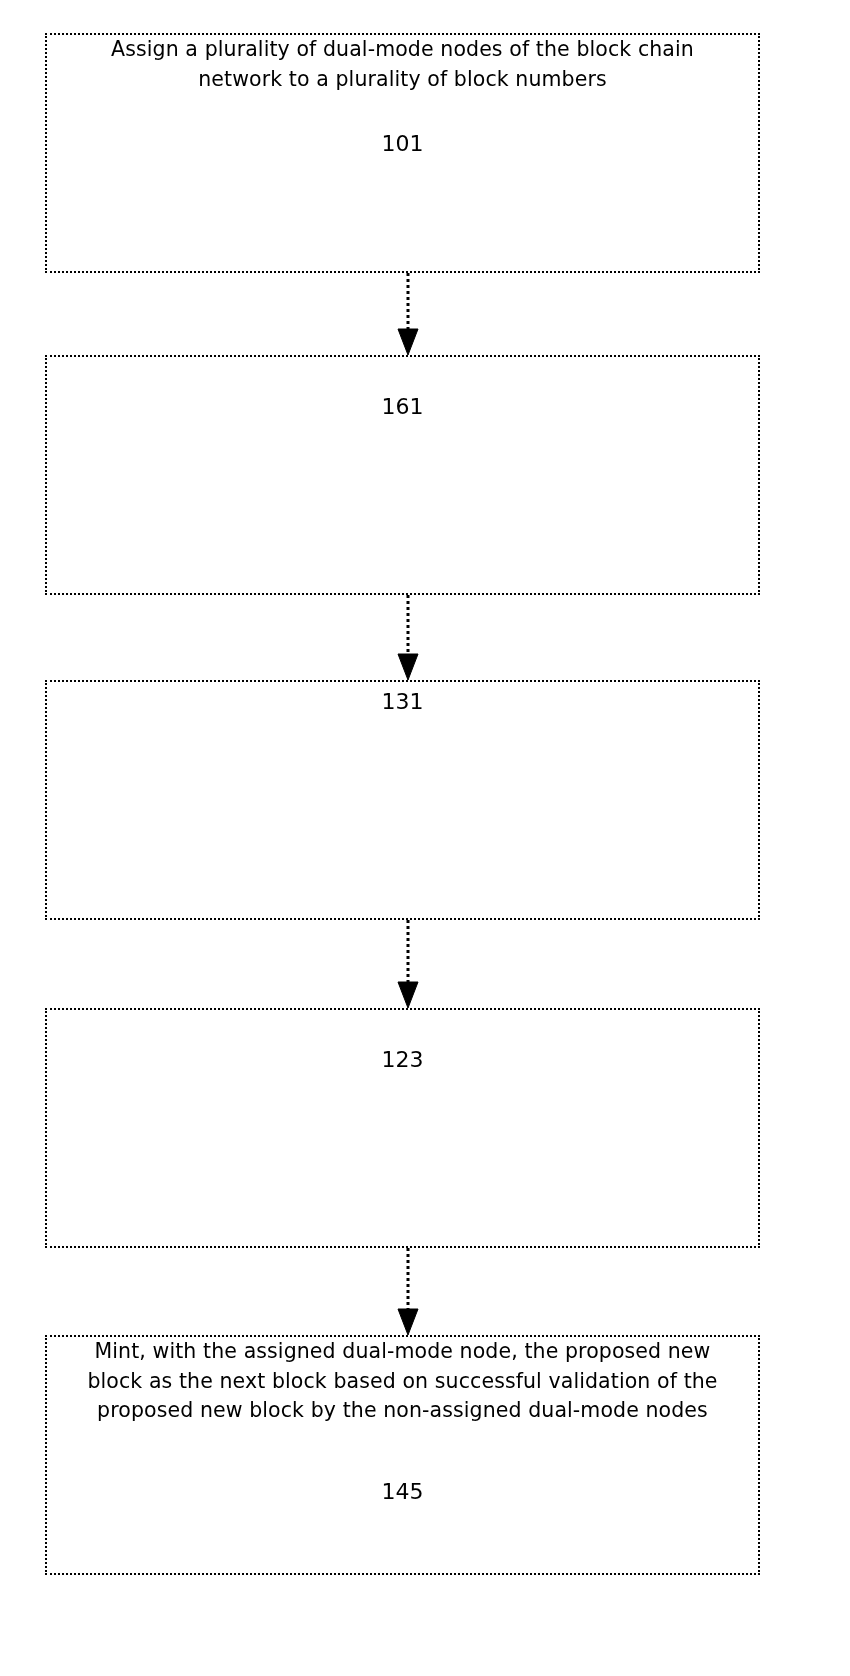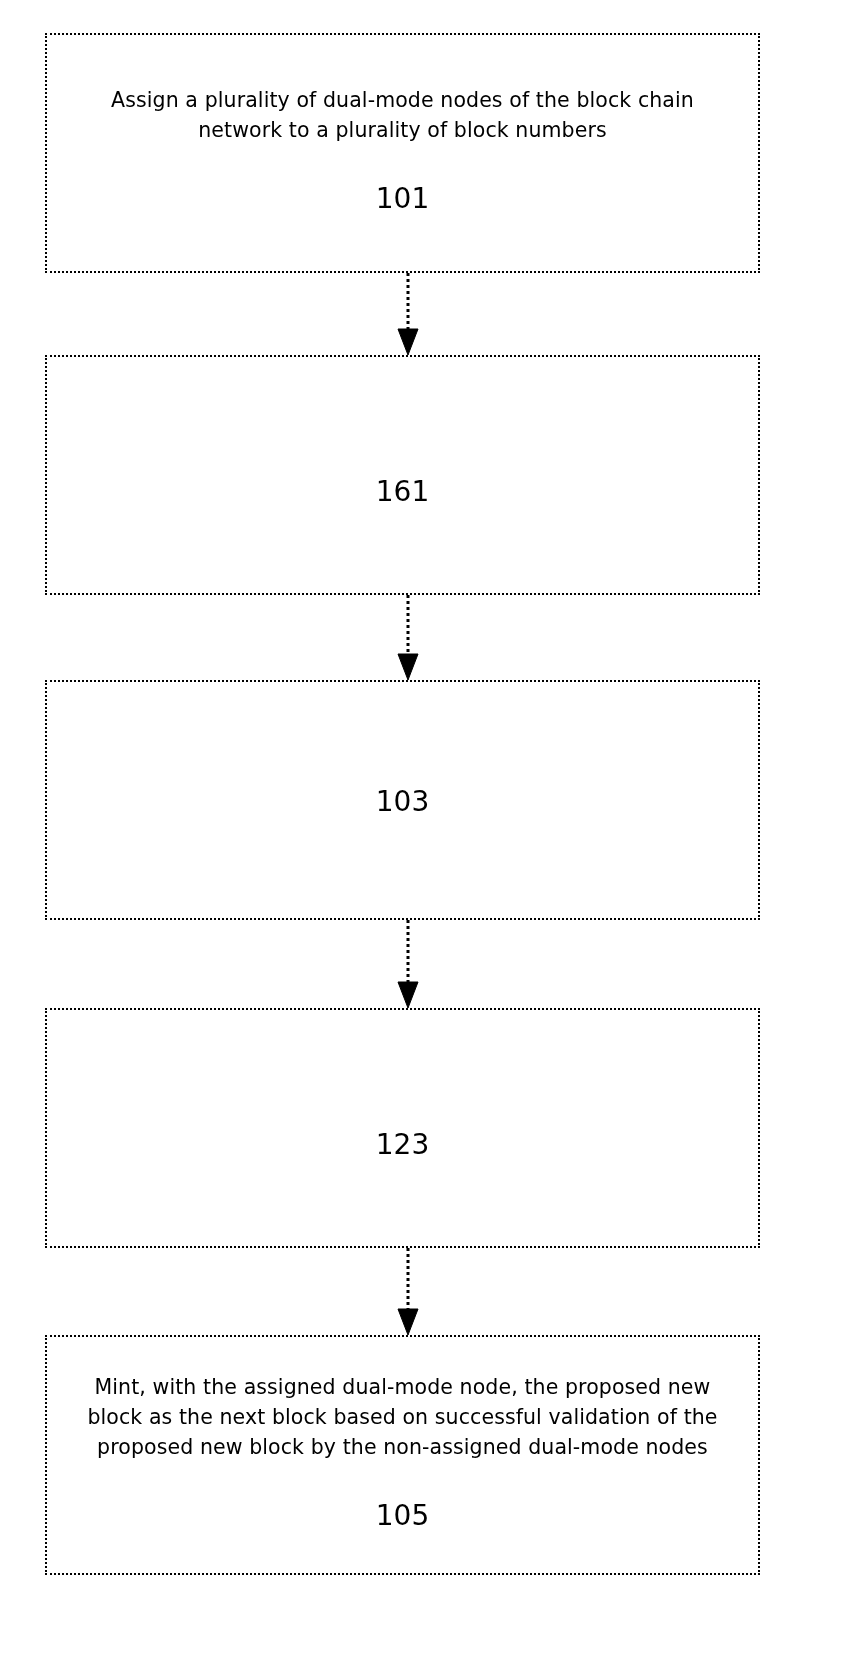--- a/index.html
+++ b/index.html
@@ -23,40 +23,40 @@
     height: 1676px;
   }
   .step-box {
     position: absolute;
     box-sizing: border-box;
     border: 2px dotted #000000;
     background: #ffffff;
     display: flex;
     flex-direction: column;
     align-items: center;
-    justify-content: center;
+    justify-content: flex-start;
     text-align: center;
   }
   .step-text {
     font-size: 20.5px;
     line-height: 1.45;
     letter-spacing: 0.1px;
     padding: 0 6px;
     white-space: pre-line;
   }
   .step-num {
-    font-size: 28px;
+    font-size: 22px;
     line-height: 1.45;
   }
   
   #box-101 { left: 45px; top: 33px;   width: 715px; height: 240px; }
   #box-102 { left: 45px; top: 355px;  width: 715px; height: 240px; }
   #box-103 { left: 45px; top: 680px;  width: 715px; height: 240px; }
   #box-104 { left: 45px; top: 1008px; width: 715px; height: 240px; }
-  #box-105 { left: 45px; top: 1335px; width: 715px; height: 240px; }
+  #box-105 { left: 45px; top: 1335px; width: 715px; height: 240px; gap: 16px; }
 
   
   .gap-lg .step-num { margin-top: 34px; }
   .gap-sm .step-num { margin-top: 4px; }
 
   .arrow {
     position: absolute;
     left: 395px;
     width: 26px;
   }
@@ -89,21 +89,21 @@
   </div>
 
   <div class="arrow" id="arrow-2">
     <svg viewBox="0 0 26 85" preserveAspectRatio="none" xmlns="http://www.w3.org/2000/svg">
       <line x1="13" y1="0" x2="13" y2="61" stroke="#000000" stroke-width="3" stroke-dasharray="3 3"></line>
       <polygon points="3,59 23,59 13,85" fill="#000000" stroke="#000000" stroke-width="1"></polygon>
     </svg>
   </div>
 
   <div class="step-box gap-sm" id="box-103">
-    <div class="step-num">103</div>
+    <div class="step-num">131</div>
   </div>
 
   <div class="arrow" id="arrow-3">
     <svg viewBox="0 0 26 88" preserveAspectRatio="none" xmlns="http://www.w3.org/2000/svg">
       <line x1="13" y1="0" x2="13" y2="64" stroke="#000000" stroke-width="3" stroke-dasharray="3 3"></line>
       <polygon points="3,62 23,62 13,88" fill="#000000" stroke="#000000" stroke-width="1"></polygon>
     </svg>
   </div>
 
   <div class="step-box gap-lg" id="box-104">
@@ -114,16 +114,16 @@
     <svg viewBox="0 0 26 87" preserveAspectRatio="none" xmlns="http://www.w3.org/2000/svg">
       <line x1="13" y1="0" x2="13" y2="63" stroke="#000000" stroke-width="3" stroke-dasharray="3 3"></line>
       <polygon points="3,61 23,61 13,87" fill="#000000" stroke="#000000" stroke-width="1"></polygon>
     </svg>
   </div>
 
   <div class="step-box gap-lg" id="box-105">
     <div class="step-text">Mint, with the assigned dual-mode node, the proposed new
 block as the next block based on successful validation of the
 proposed new block by the non-assigned dual-mode nodes</div>
-    <div class="step-num">105</div>
+    <div class="step-num">145</div>
   </div>
 
 </div>
 
 </body></html>

